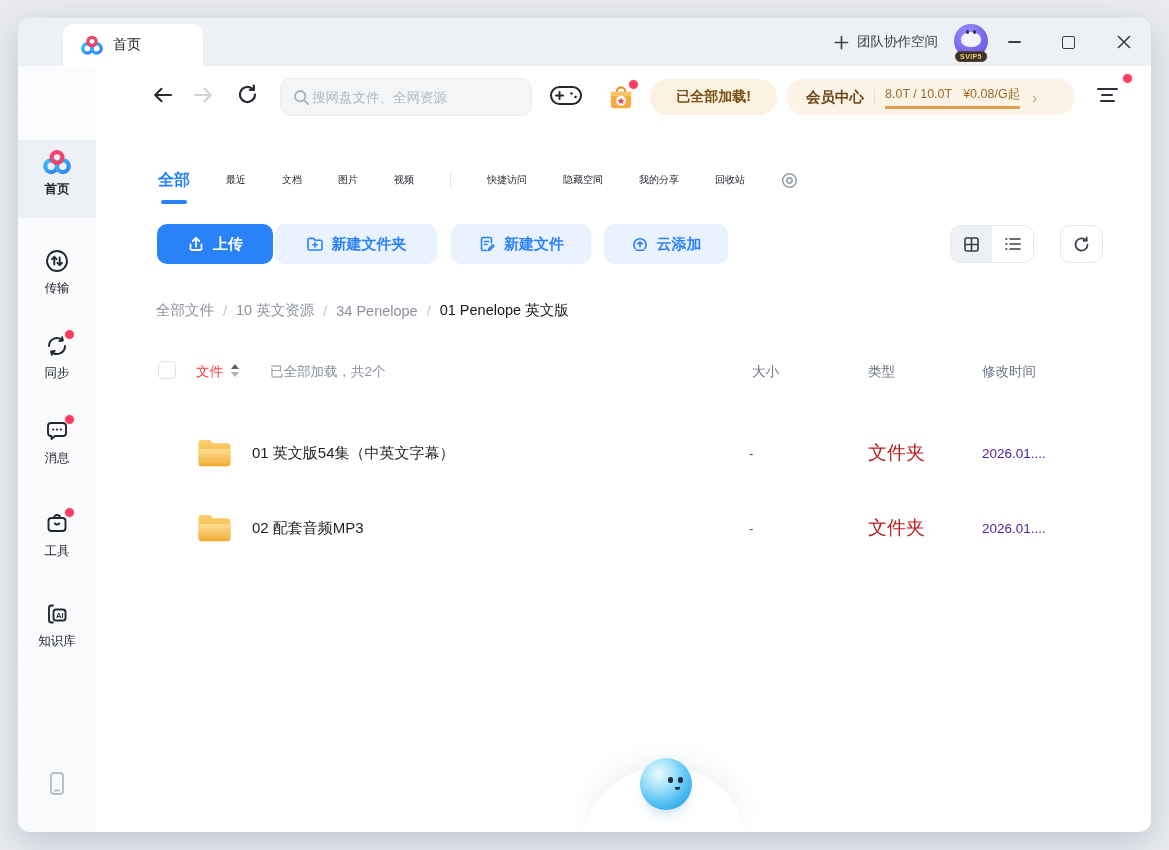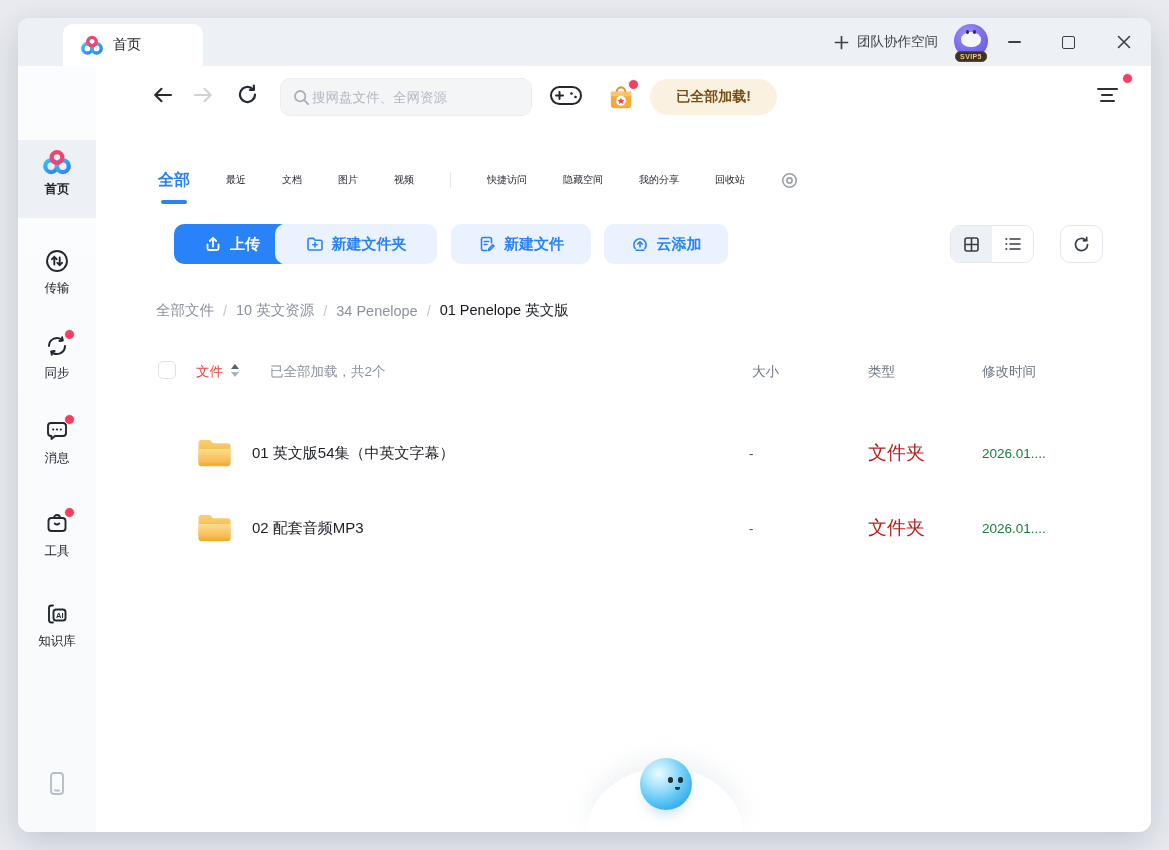--- a/index.html
+++ b/index.html
@@ -85,21 +85,21 @@
   .lh-text{position:absolute;top:345px;font-size:13.5px;color:#6e7682;white-space:nowrap}
   .sort-arrows{position:absolute;left:213px;top:346px;display:flex;flex-direction:column;gap:2.5px;cursor:pointer}
   .tri-up{width:0;height:0;border-left:4px solid transparent;border-right:4px solid transparent;border-bottom:5px solid #59616c}
   .tri-down{width:0;height:0;border-left:4px solid transparent;border-right:4px solid transparent;border-top:5px solid #aab1bb}
   
   .file-row{position:absolute;left:84px;right:12px;height:75px;border-radius:10px;cursor:pointer}
   .file-row .cell{position:absolute;top:50%;transform:translateY(-50%);white-space:nowrap}
   .fname{left:150px;font-size:15px;color:#1c1f24}
   .fsize{left:647px;font-size:13px;color:#3d434b}
   .ftype{left:766px;font-size:19px;color:#b91c1c}
-  .ftime{left:880px;font-size:13.5px;color:#15803d}
+  .ftime{left:880px;font-size:13.5px;color:#4c1d95}
   .foldericon{position:absolute;left:94px;top:50%;transform:translateY(-50%);width:37px;height:33px}
   
   .glow{position:absolute;left:569px;top:750px;width:156px;height:64px;background:#fff;
     border-radius:50% 50% 0 0 / 100% 100% 0 0;box-shadow:0 -10px 22px rgba(150,160,185,.14)}
   .ball{position:absolute;left:622px;top:740px;width:52px;height:52px;border-radius:50%;cursor:pointer;
     background:radial-gradient(circle at 36% 30%,#eafaff 0%,#aee6fb 26%,#5fc6f5 56%,#2fa8e9 82%,#2394d4 100%);
     box-shadow:0 10px 14px -7px rgba(70,140,195,.35)}
   .ball .eye{position:absolute;top:19px;width:4.5px;height:5.5px;border-radius:50%;background:#203039}
   .ball .mouth{position:absolute;left:35px;top:29px;width:5px;height:2.5px;border-radius:0 0 3px 3px;background:#203039}
 </style>
@@ -295,20 +295,29 @@
         <path d="M15 15.6 l1 2 2.1.3 -1.5 1.5.35 2.1 -1.95-1 -1.95 1 .35-2.1 -1.5-1.5 2.1-.3 z" fill="#f0464f"></path>
       </svg>
       <span class="reddot" style="right:-2px;top:-2px;border-color:#fff"></span>
     </span>
   </div>
 
   <div class="pill promo">
     <span>已全部加载!</span>
   </div>
 
+  <div class="pill member">
+    <span class="mlabel">会员中心</span>
+    <span class="mdivider"></span>
+    <span class="quota-wrap">
+      <span class="qtxt">8.0T / 10.0T</span>
+      <span class="qtxt">¥0.08/G起</span>
+    </span>
+    <span class="chev">›</span>
+  </div>
 
   <div class="menu-btn">
     <i style="width:21px"></i>
     <i style="width:12px"></i>
     <i style="width:15px"></i>
   </div>
   <span class="reddot" style="left:1104px;top:55px;border-color:#fff"></span>
 
   <div class="tabsrow">
     <span class="tab-item active">全部</span>
@@ -322,21 +331,21 @@
     <span class="tab-item">我的分享</span>
     <span class="tab-item">回收站</span>
     <span style="display:flex;cursor:pointer">
       <svg width="17" height="17" viewBox="0 0 17 17" fill="none" stroke="#9aa1ab" stroke-width="1.6">
         <circle cx="8.5" cy="8.5" r="6.8"></circle>
           <circle cx="8.5" cy="8.5" r="2.6"></circle>
       </svg>
     </span>
   </div>
 
-  <div class="actbtn primary" style="left:156px;width:116px">
+  <div class="actbtn primary" style="left:139px;width:116px">
     <span style="display:flex">
       <svg width="18" height="18" viewBox="0 0 18 18" fill="none" stroke="#fff" stroke-width="1.8" stroke-linecap="round" stroke-linejoin="round">
         <path d="M3.5 9.5 v4 a1.5 1.5 0 0 0 1.5 1.5 h8 a1.5 1.5 0 0 0 1.5-1.5 v-4"></path>
         <path d="M9 11.5 V3 M5.8 6 9 2.8 12.2 6"></path>
       </svg>
     </span>
     <span>上传</span>
   </div>
 
   <div class="actbtn secondary" style="left:257px;width:162px">

